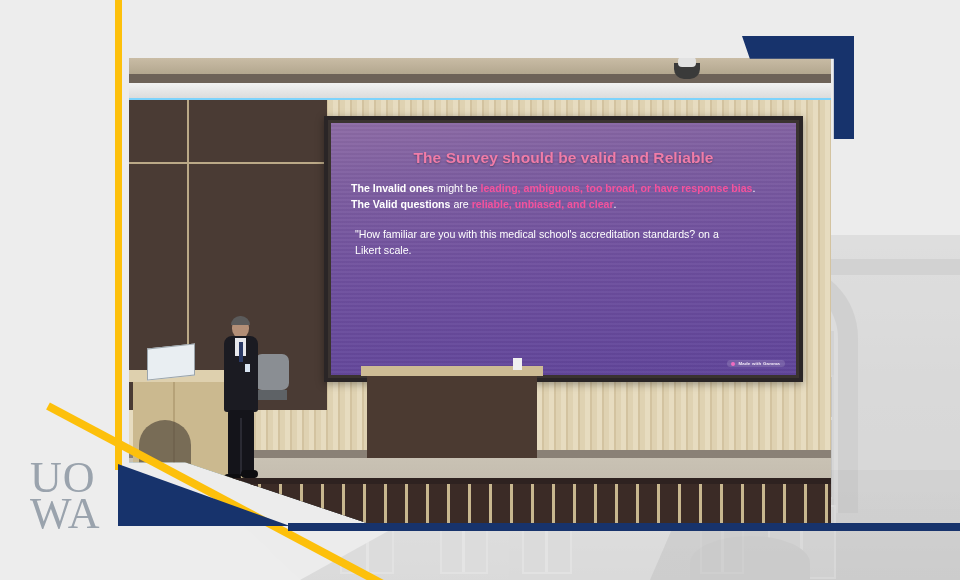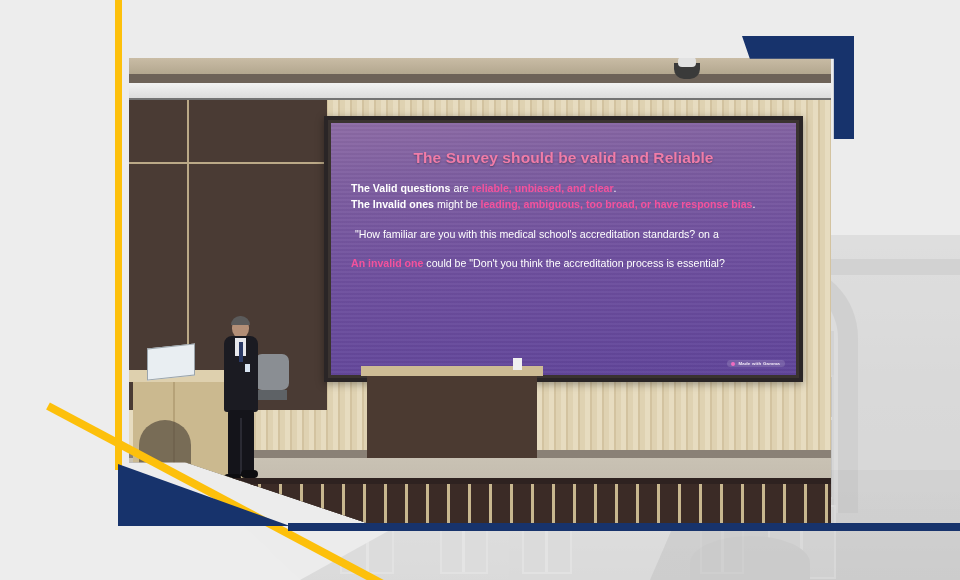--- a/index.html
+++ b/index.html
@@ -42,21 +42,21 @@
   .bldg2 .w2{position:absolute;inset:0;background:linear-gradient(180deg,#d2d2d2,#c2c2c2);}
 
   
   .photo{
     position:absolute;left:129px;top:58px;width:702px;height:470px;
     overflow:hidden;background:#8d8d8d;
     -webkit-clip-path:polygon(0 0,100% 0,100% 100%, 36% 100%, 8% 86%, 0 86%);
     clip-path:polygon(0 0,100% 0,100% 100%, 36% 100%, 8% 86%, 0 86%);
   }
   
-  .hall{position:absolute;inset:0;background:#737373;}
+  .hall{position:absolute;inset:0;background:#7dd3fc;}
   .slats{position:absolute;left:0;top:42px;right:0;height:358px;
     background:repeating-linear-gradient(90deg,#e7dcc0 0 5px,#d3c3a0 5px 7px,#dfd2b2 7px 12px);}
   .darkpanel{position:absolute;left:0;top:42px;width:198px;height:310px;
     background:#4a3b34;
     background-image:linear-gradient(90deg,transparent 0 58px,#bba987 58px 60px,transparent 60px 100%),
                      linear-gradient(180deg,transparent 0 62px,#bba987 62px 64px,transparent 64px 100%);}
   .ceilbeam{position:absolute;left:0;right:0;top:0;height:16px;background:linear-gradient(180deg,#c9bca5,#b3a78f);}
   .ceilbeam2{position:absolute;left:0;right:0;top:16px;height:9px;background:#6d6258;}
   .ceilbeam3{position:absolute;left:0;right:0;top:25px;height:15px;background:linear-gradient(180deg,#f2f2f2,#dcdcdc);}
   .projector{position:absolute;left:545px;top:5px;width:26px;height:16px;border-radius:0 0 10px 10px;background:#3a3a3a;}
@@ -196,33 +196,33 @@
       <div class="ceilbeam2"></div>
       <div class="ceilbeam3"></div>
       <div class="projector"></div>
 
       <div class="screen">
         <div class="slide">
           <div class="sheen"></div>
           <div class="slide-title">The Survey should be valid and Reliable</div>
           <div class="slide-body">
             <div class="blk">
+              <span class="wh">The Invalid ones </span><span>might be </span><span class="hl">leading, ambiguous, too broad, or have response bias</span><span>.</span>
+            </div>
+            <div class="blk">
               <span class="wh">The Valid questions </span><span>are </span><span class="hl">reliable, unbiased, and clear</span><span>.</span>
-            </div>
-            <div class="blk">
-              <span class="wh">The Invalid ones </span><span>might be </span><span class="hl">leading, ambiguous, too broad, or have response bias</span><span>.</span>
             </div>
             <div class="gap"></div>
             <div class="blk" style="padding-left:4px;">
               <span>"How familiar are you with this medical school's accreditation standards? on a</span>
             </div>
+            <div class="blk" style="padding-left:4px;">
+              <span>Likert scale.</span>
+            </div>
             <div class="gap"></div>
-            <div class="blk">
-              <span class="hl">An invalid one</span><span> could be "Don't you think the accreditation process is essential?</span>
-            </div>
           </div>
           <div class="watermark">
             <span class="wmdot"></span>
             <span>Made with Gamma</span>
           </div>
         </div>
       </div>
 
       <div class="stageedge"></div>
       <div class="stagefloor"></div>
@@ -265,14 +265,18 @@
   </div>
 
   <div class="whitewash"></div>
   <div class="whitewash2"></div>
   <div class="ybar"></div>
   <div class="ydiag"></div>
   <div class="navytri"></div>
   <div class="navyline"></div>
   <div class="corner"></div>
 
+  <div class="logo">
+    <div>UO</div>
+    <div>WA</div>
+  </div>
 
 </div>
 
 </body></html>

